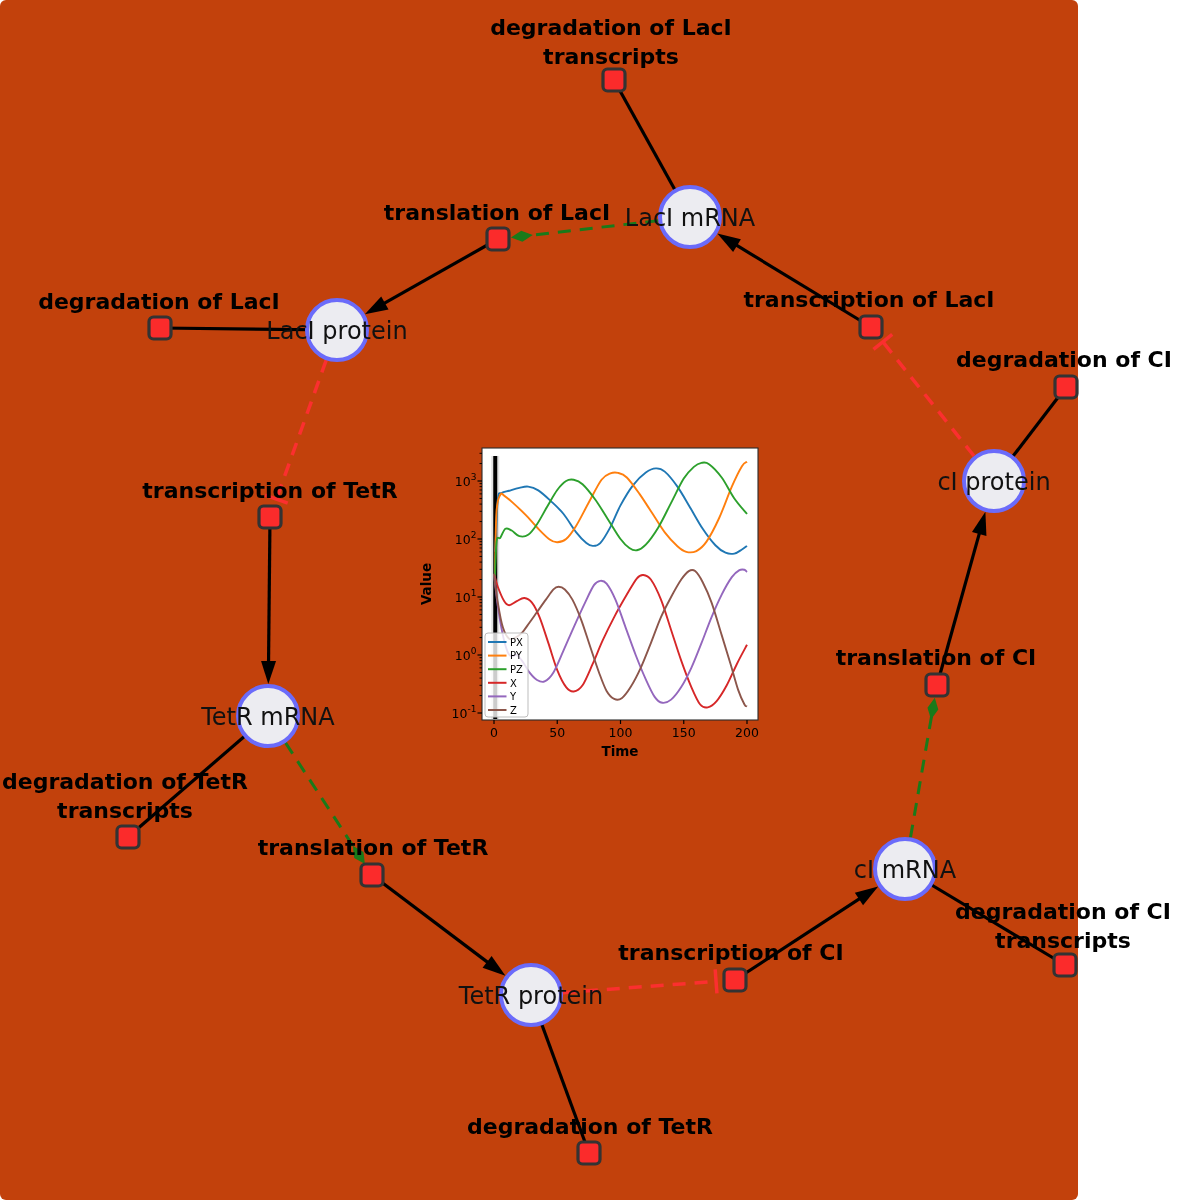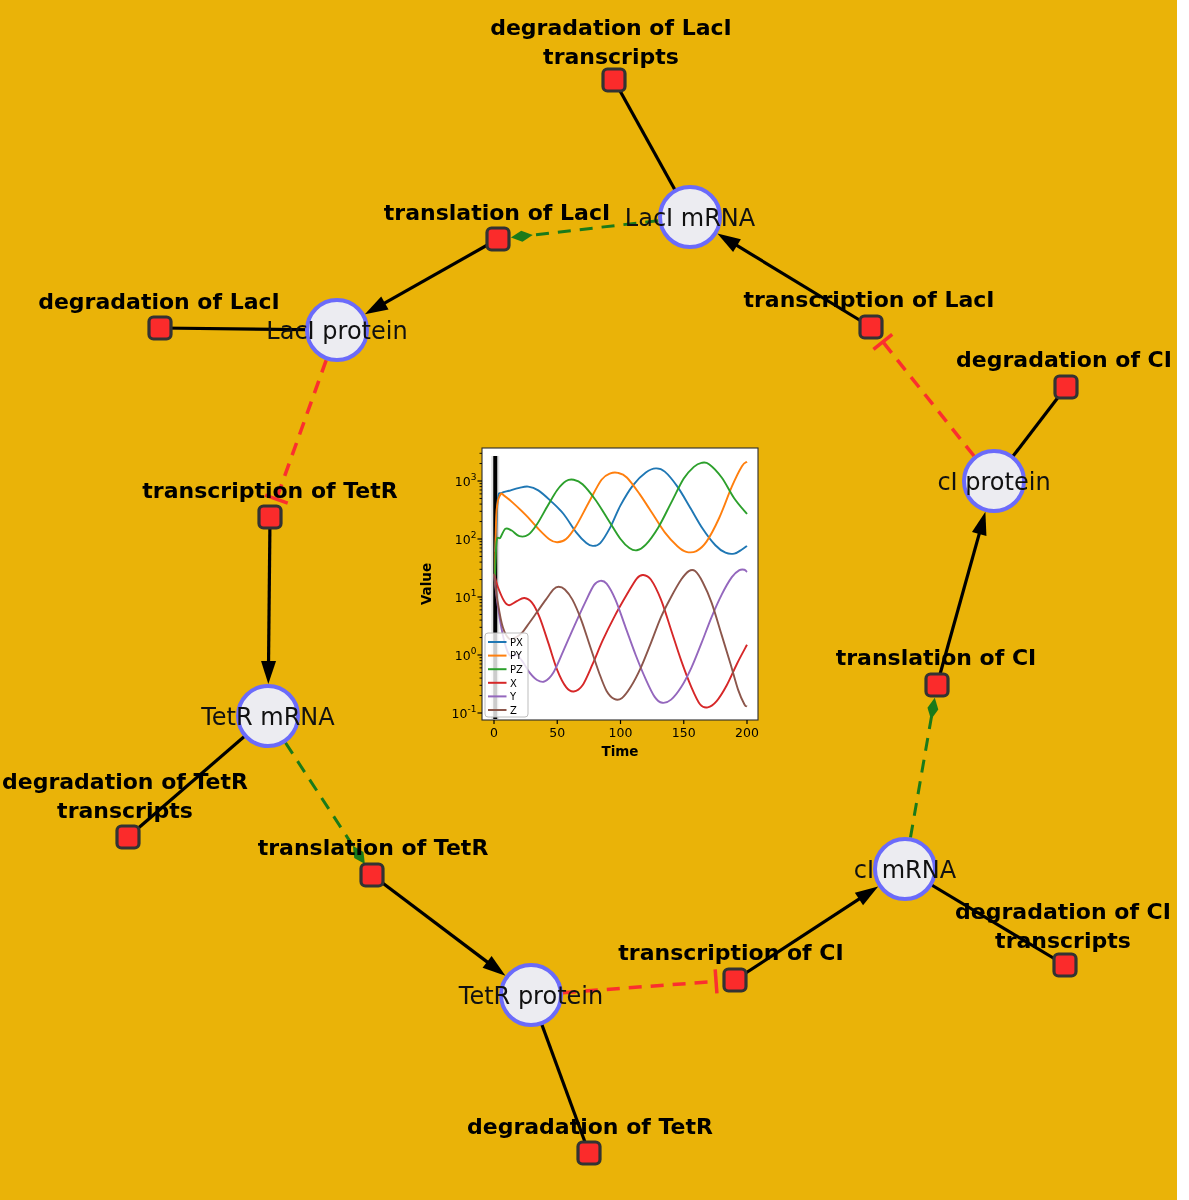--- a/index.html
+++ b/index.html
@@ -1,16 +1,16 @@
 <!DOCTYPE html>
 <html><head>
 <meta charset="utf-8">
 <style>
   html,body{margin:0;padding:0;background:#fff;}
-  #figure{width:1177px;height:1200px;background:#eab308;position:relative;font-family:"DejaVu Sans",sans-serif;}
+  #figure{width:1078px;height:1200px;background:#c2410c;position:relative;font-family:"DejaVu Sans",sans-serif;border-radius:6px;}
   svg text{font-family:"DejaVu Sans",sans-serif;}
 </style>
 </head>
 <body>
 
 <div id="figure">
   <svg id="svg" width="1189" height="1200" viewBox="0 0 1189 1200">
       <g>
         <line x1="690" y1="217" x2="614" y2="80" stroke="#000000" stroke-width="3.2"></line>
         <line x1="337" y1="330" x2="160" y2="328" stroke="#000000" stroke-width="3.2"></line>

